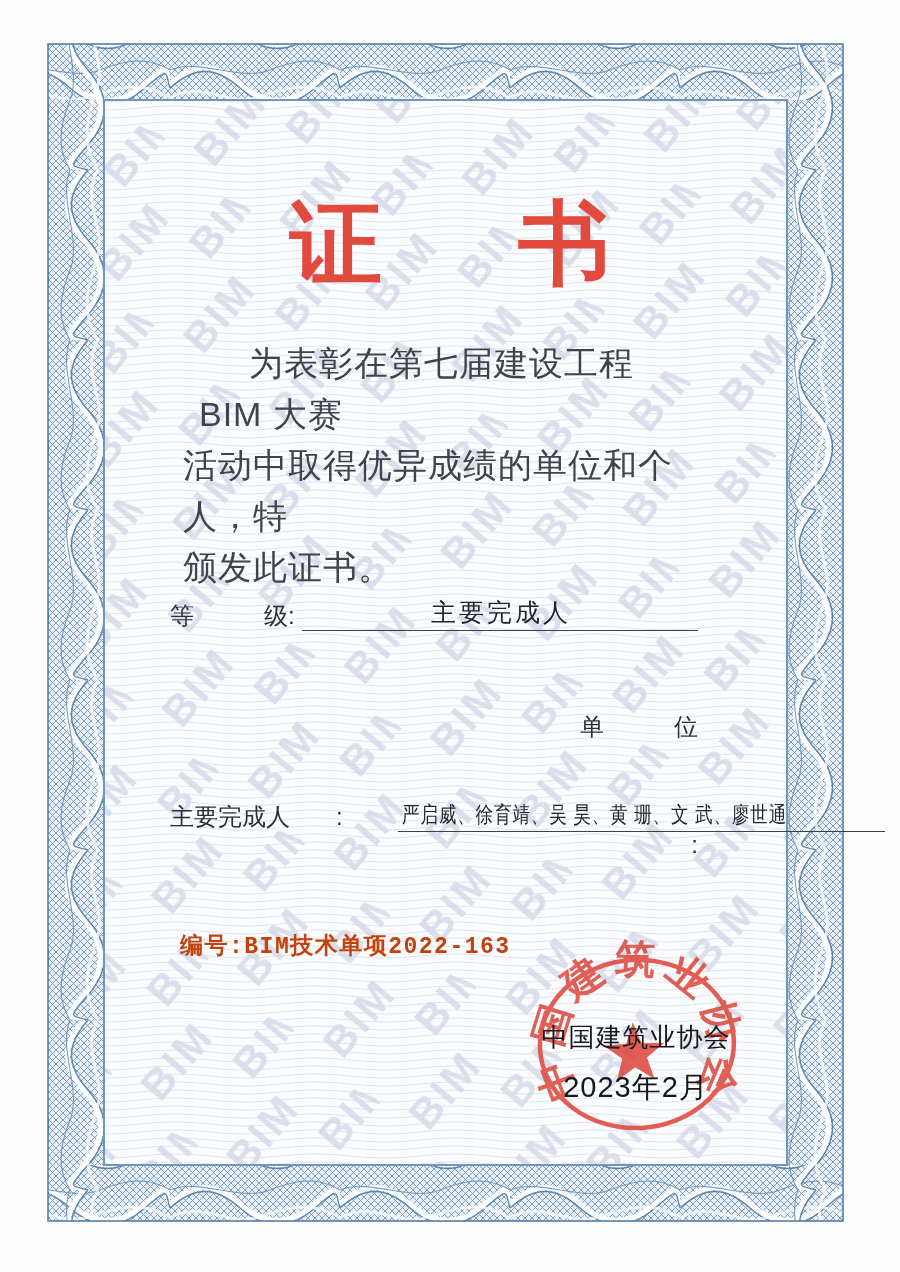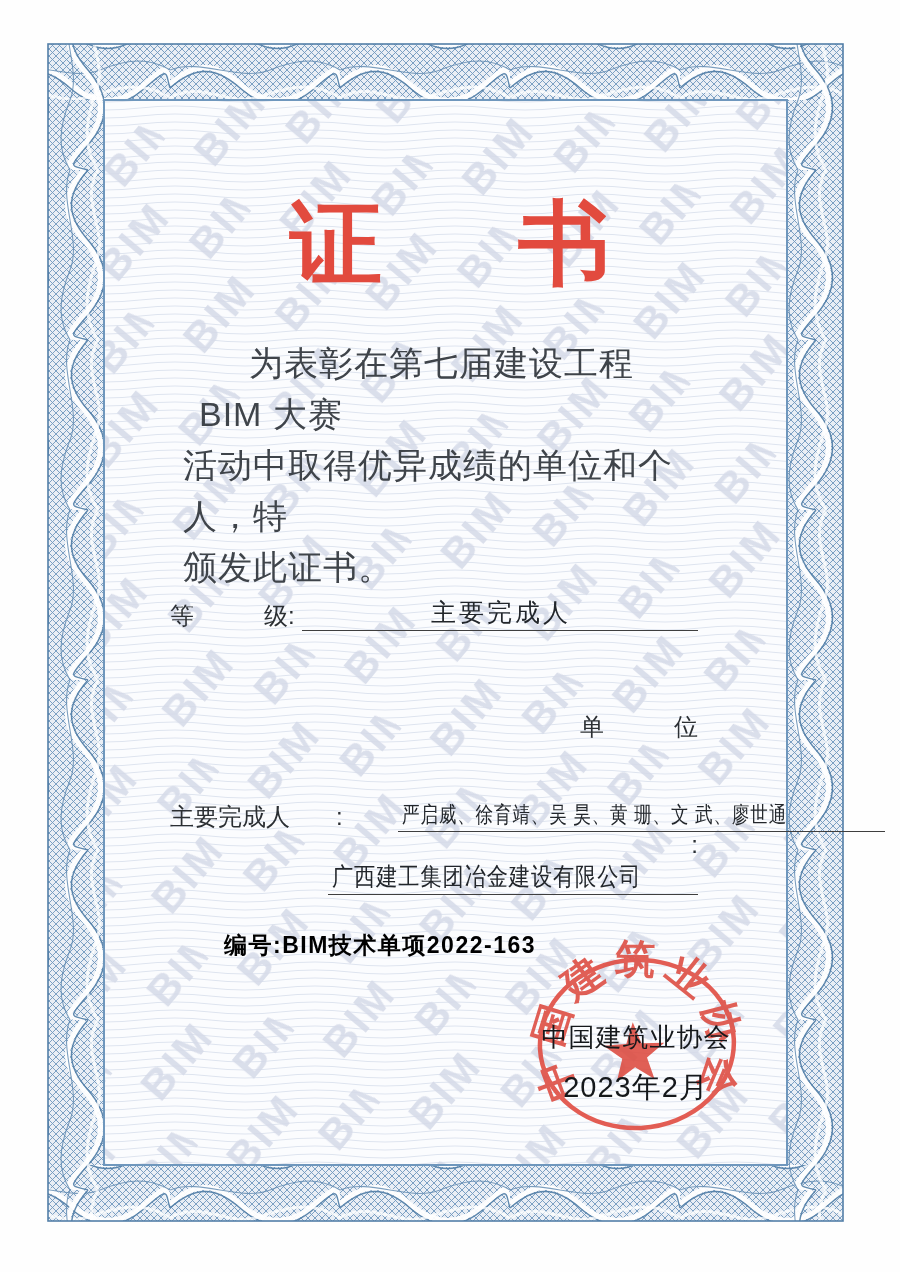--- a/index.html
+++ b/index.html
@@ -50,22 +50,22 @@
   }
   .ftext{display:inline-block;color:#22262b;transform-origin:left bottom;}
   .row-0 .ftext{font-size:22px;transform:scaleX(0.62);letter-spacing:0.5px;}
   .row-1 .fvalue{justify-content:center;}
   .row-1 .ftext{font-size:25px;letter-spacing:3px;}
   .row-2 .ftext{font-size:25px;transform:scaleX(0.85);letter-spacing:1px;}
   .row-3 .ftext{font-size:22px;transform:scaleX(0.80);letter-spacing:1px;}
 
   .serial{
     position:absolute;left:180px;top:930px;
-    font-size:23px;color:#000000;letter-spacing:1.5px;
-    font-family:Liberation Sans, sans-serif;font-weight:bold;margin-left:44px;
+    font-size:23px;color:#c2410c;letter-spacing:1.5px;
+    font-family:Liberation Mono, monospace;font-weight:bold;
   }
 
   .seal-svg{position:absolute;left:0;top:0;z-index:1;}
   .issuer{
     position:absolute;left:486px;top:1020px;width:300px;
     text-align:center;font-size:26px;color:#15181b;
     letter-spacing:1px;z-index:2;
   }
   .issue-date{
     position:absolute;left:486px;top:1068px;width:300px;
@@ -149,23 +149,20 @@
       <span class="flabel">等级</span>
       <span class="fcolon">:</span>
       <span class="fvalue">
           <span class="ftext">主要完成人</span>
         </span>
     </div>
 
     <div class="field-row row-2">
       <span class="flabel">单位</span>
       <span class="fcolon">:</span>
-      <span class="fvalue">
-          <span class="ftext">广西建工集团冶金建设有限公司</span>
-        </span>
     </div>
 
     <div class="field-row row-3">
       <span class="flabel">主要完成人</span>
       <span class="fcolon">:</span>
       <span class="fvalue">
           <span class="ftext">严启威、徐育靖、吴 昊、黄 珊、文 武、廖世通</span>
         </span>
     </div>
 

